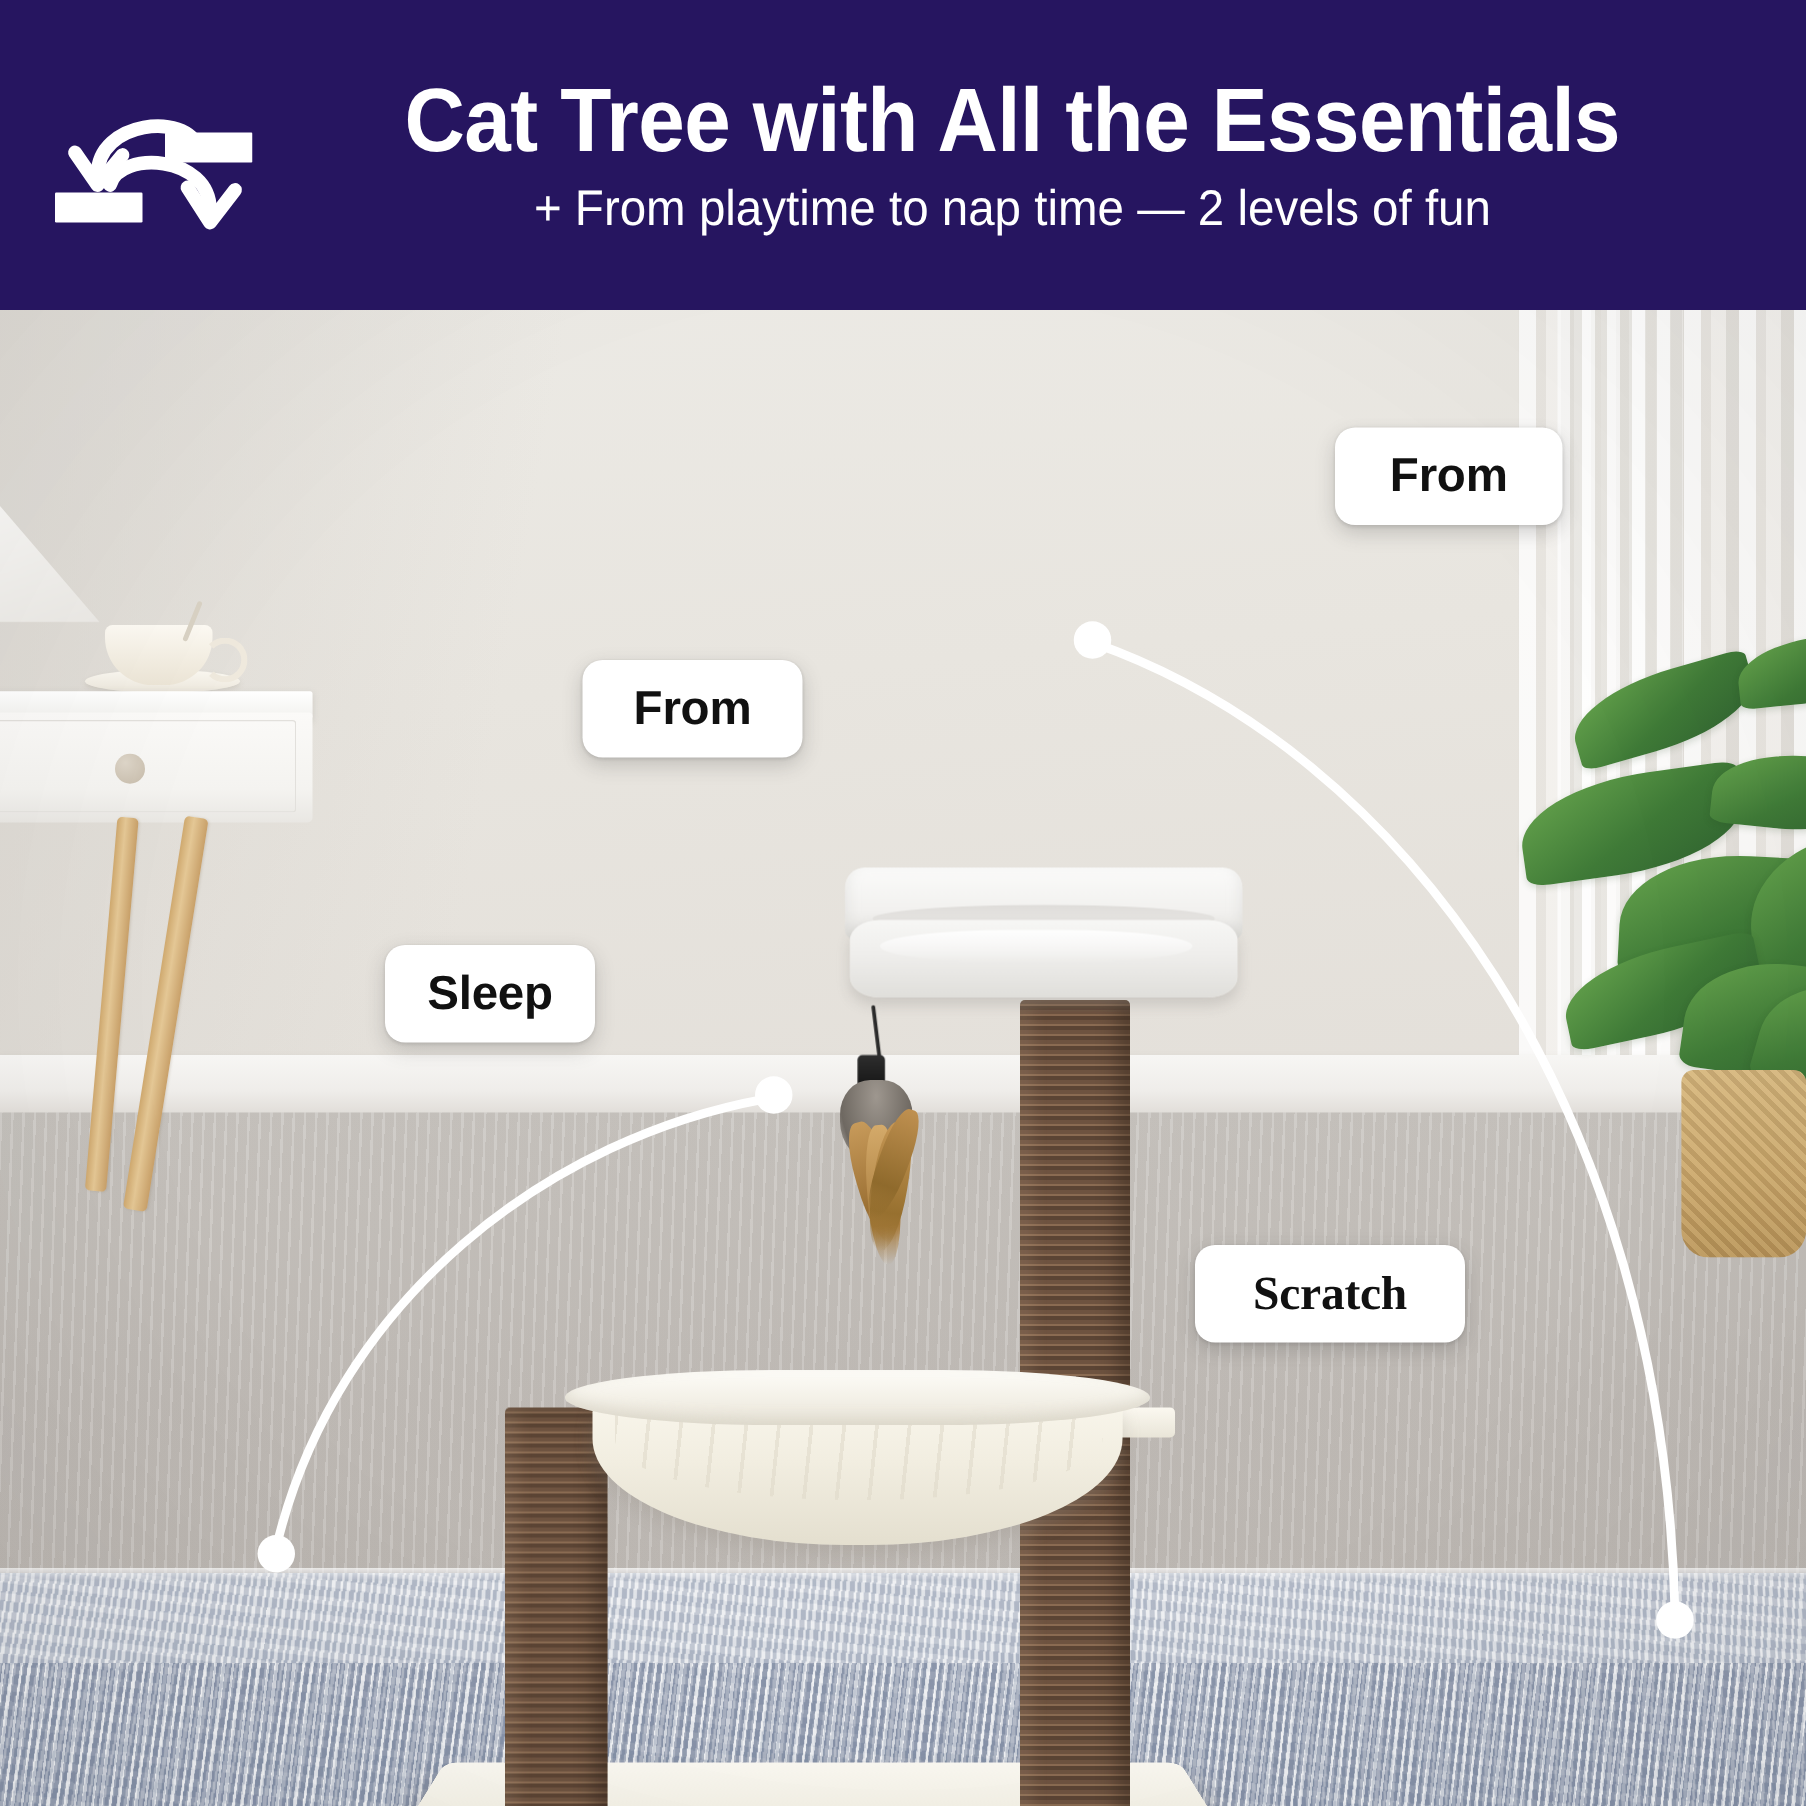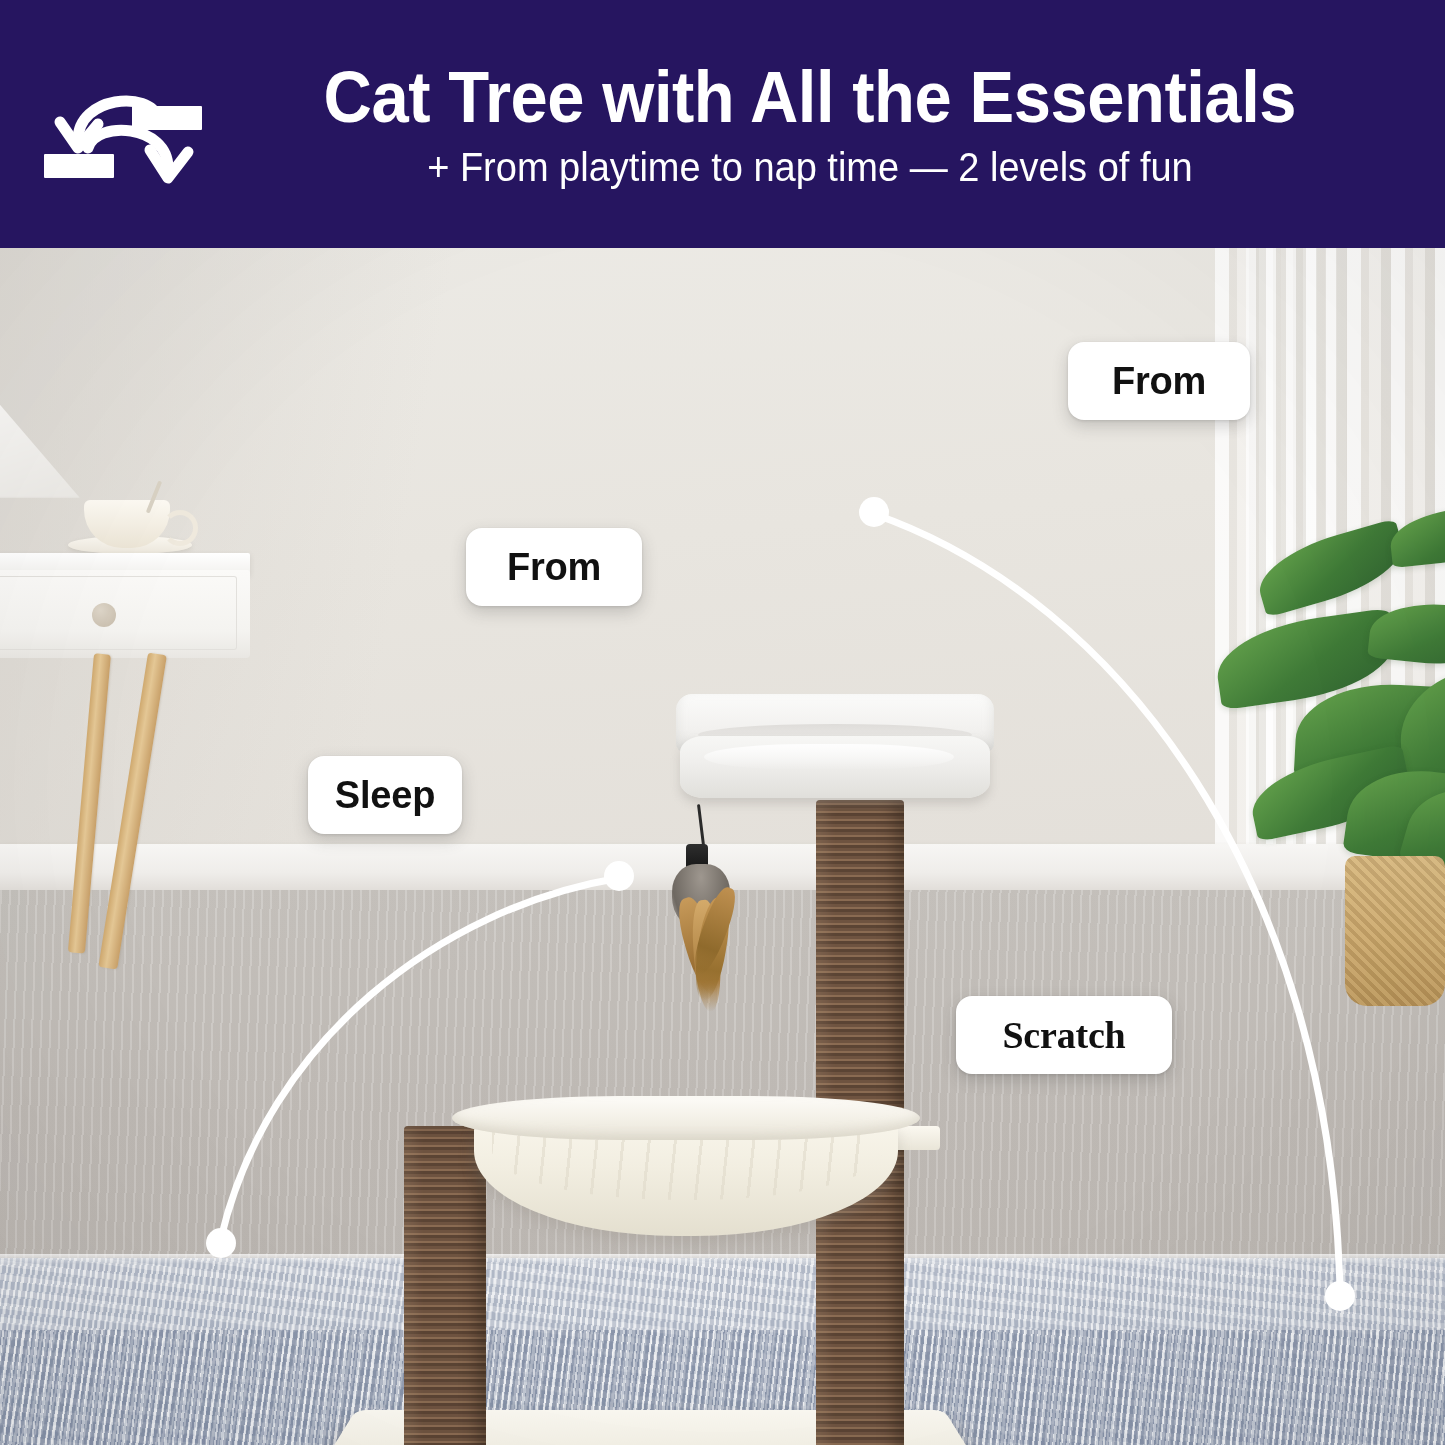--- a/index.html
+++ b/index.html
@@ -302,21 +302,21 @@
     background:#ffffff;
     border-radius:16px;
     color:#111111;
     font-weight:700;
     display:flex;align-items:center;justify-content:center;
     box-shadow:0 6px 16px rgba(60,60,60,.22),0 1px 3px rgba(60,60,60,.16);
     letter-spacing:-0.2px;
   }
   #badge-rest   {left:1068px;top:342px;width:182px;height:78px;font-size:38px;}
   #badge-play   {left:466px;top:528px;width:176px;height:78px;font-size:38px;}
-  #badge-sleep  {left:308px;top:756px;width:154px;height:78px;font-size:38px;}
+  #badge-sleep  {left:308px;top:756px;width:168px;height:78px;font-size:38px;}
   #badge-scratch{left:956px;top:996px;width:216px;height:78px;font-size:38px;font-family:Liberation Serif, serif;}
 
   #connectors{position:absolute;left:0;top:0;width:1445px;height:1445px;pointer-events:none;}
 
   
   .vignette{
     position:absolute;left:0;top:0;width:1445px;height:1197px;
     background:radial-gradient(ellipse at 50% 45%,rgba(0,0,0,0) 58%,rgba(0,0,0,.05) 100%);
   }
 </style>

